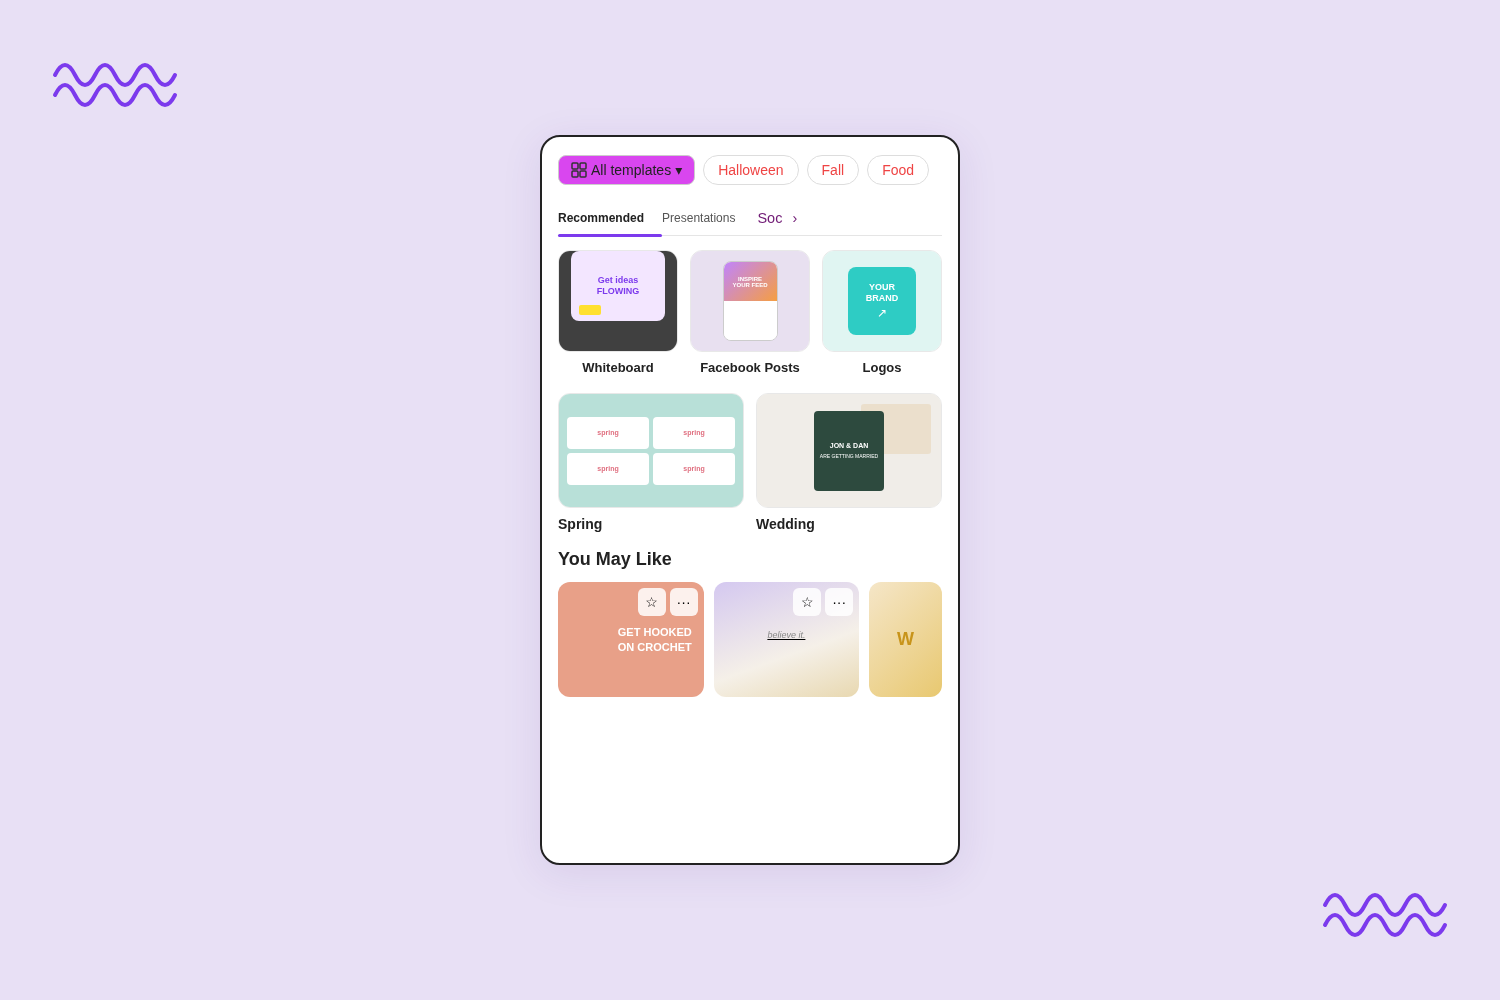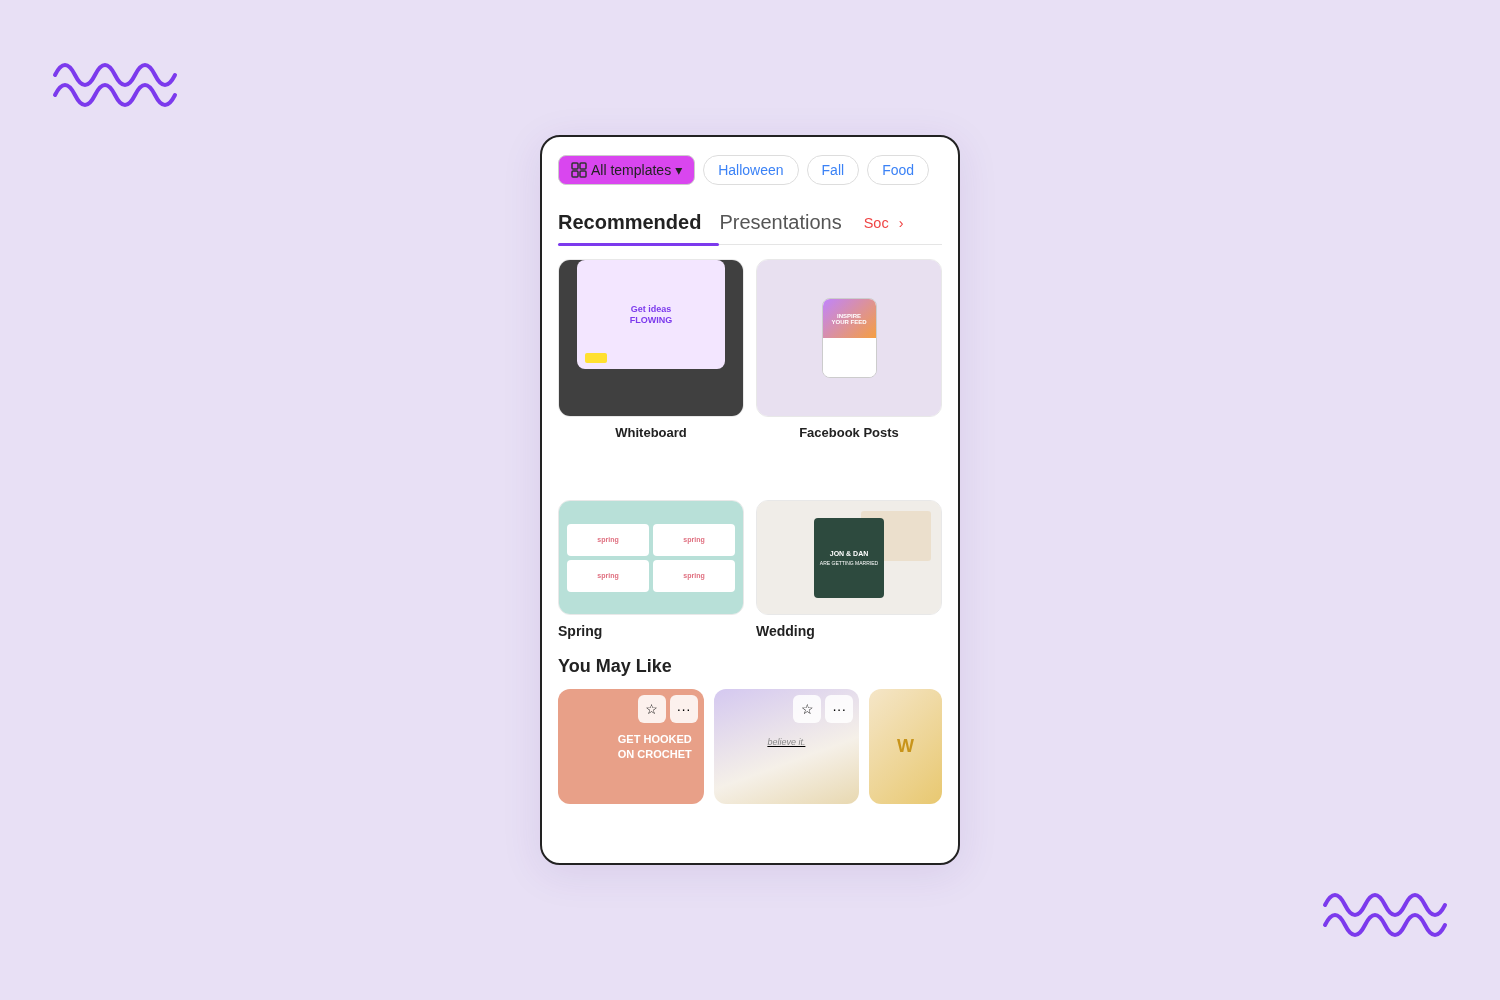--- a/index.html
+++ b/index.html
@@ -96,37 +96,37 @@
       background: #d946ef;
       cursor: pointer;
       white-space: nowrap;
     }
     .chip-all svg { width: 16px; height: 16px; }
     .chip-tag {
       border: 1.5px solid #ddd;
       border-radius: 20px;
       padding: 6px 14px;
       font-size: 14px;
-      color: #3b82f6;
+      color: #ef4444;
       background: #fff;
       cursor: pointer;
       white-space: nowrap;
     }
 
     
     .tabs-row {
       display: flex;
       align-items: center;
       gap: 0;
       border-bottom: 1.5px solid #e5e5e5;
       margin-bottom: 14px;
     }
     .tab {
       padding: 10px 18px 10px 0;
-      font-size: 20px;
+      font-size: 12px;
       color: #555;
       cursor: pointer;
       position: relative;
       white-space: nowrap;
       text-align: right;
     }
     .tab.active {
       color: #222;
       font-weight: 600;
     }
@@ -136,21 +136,21 @@
       bottom: -1.5px;
       left: 0;
       width: 100%;
       height: 2.5px;
       background: #7c3aed;
       border-radius: 2px;
     }
     .tab-more {
       display: flex;
       align-items: flex-end;
-      color: #ef4444;
+      color: #701a75;
       font-size: 14.5px;
       cursor: pointer;
       margin-left: 4px;
       gap: 10px;
     }
 
     
     .template-grid {
       display: flex;
       gap: 12px;
@@ -289,21 +289,20 @@
 
     
     .topics-row {
       display: flex;
       gap: 12px;
       margin-bottom: 8px;
     }
     .topic-card {
       flex: 1;
       cursor: pointer;
-      margin-top: 42px;
     }
     .topic-thumb {
       width: 100%;
       height: 115px;
       border-radius: 12px;
       overflow: hidden;
       margin-bottom: 7px;
       border: 1px solid #e8e8e8;
     }
     .topic-label {
@@ -536,20 +535,31 @@
               <div class="fb-phone-top">
                 <div class="fb-phone-text">INSPIRE<br>YOUR FEED</div>
               </div>
               <div style="flex:1;background:#fff;"></div>
             </div>
           </div>
         </div>
         <span class="template-label">Facebook Posts</span>
       </div>
 
+      <div class="template-card">
+        <div class="template-thumb">
+          <div class="logo-thumb">
+            <div class="logo-inner">
+              <div class="logo-text">YOUR<br>BRAND</div>
+              <span style="font-size:12px;color:#fff;">↗</span>
+            </div>
+          </div>
+        </div>
+        <span class="template-label">Logos</span>
+      </div>
 
     </div>
 
     <div style="margin-top: 18px; margin-bottom: 4px;">
       <div class="topics-row">
 
         <div class="topic-card">
           <div class="topic-thumb">
             <div class="spring-thumb">
               <div class="spring-cards">

